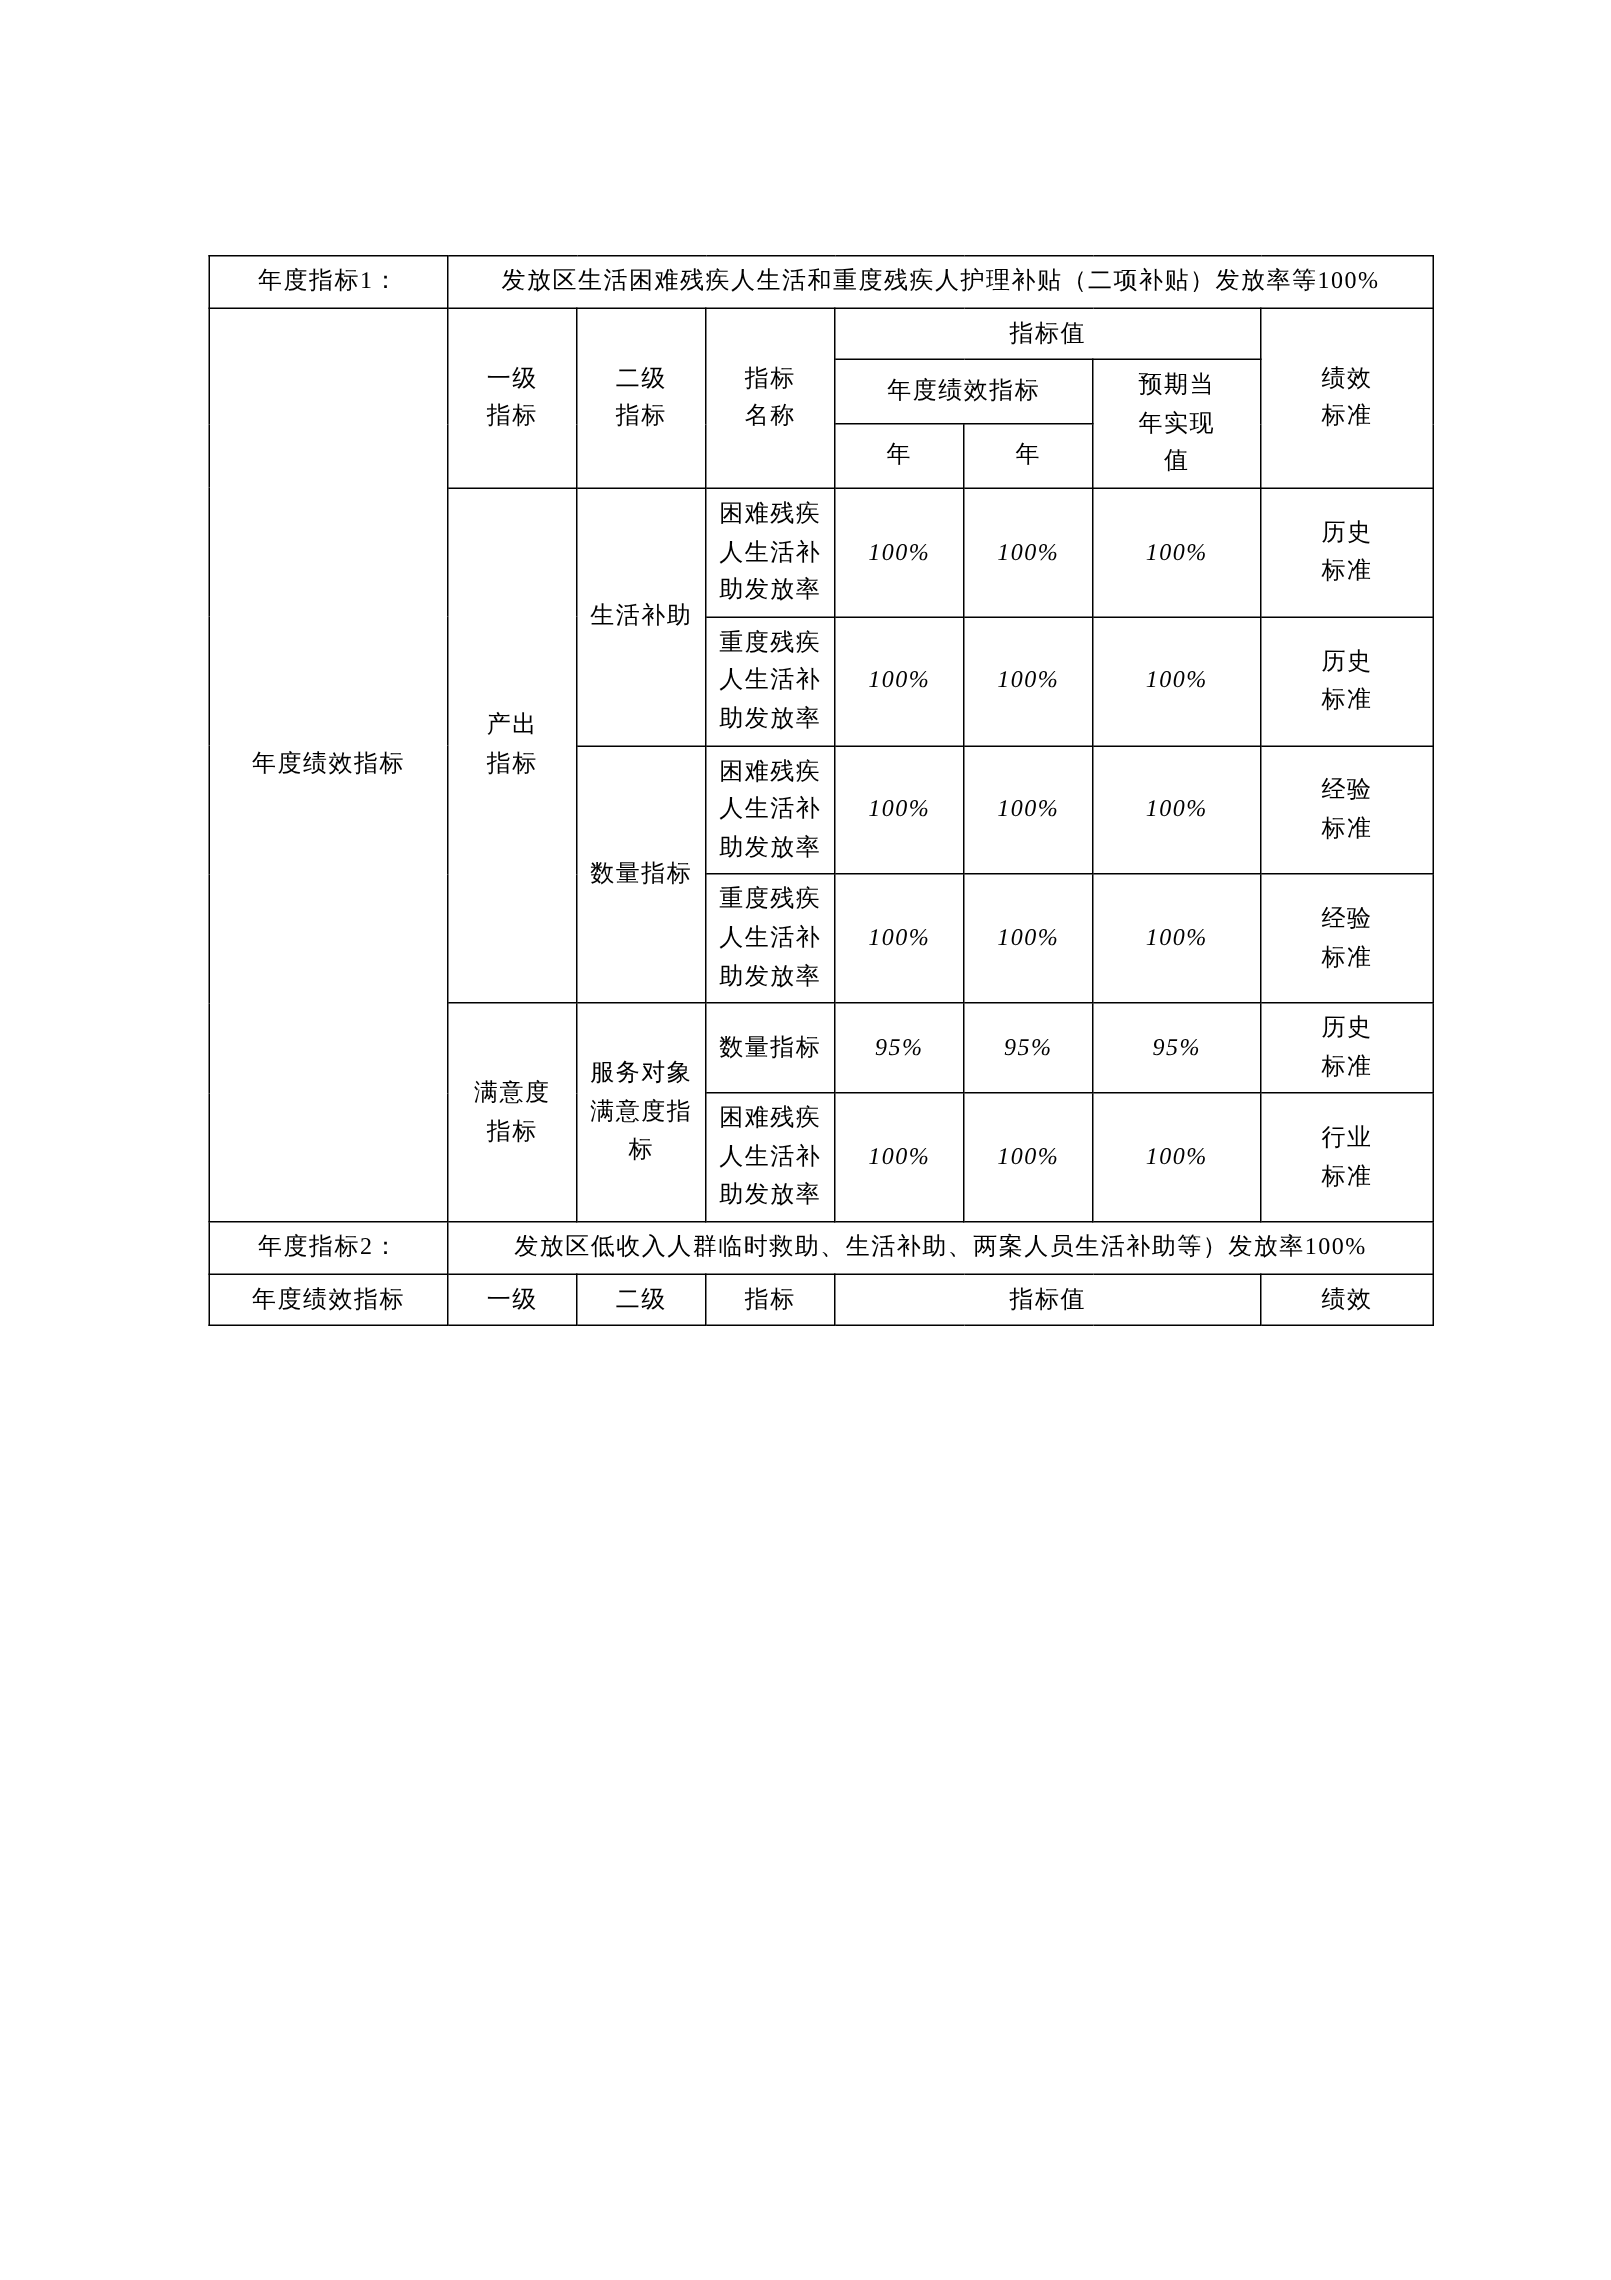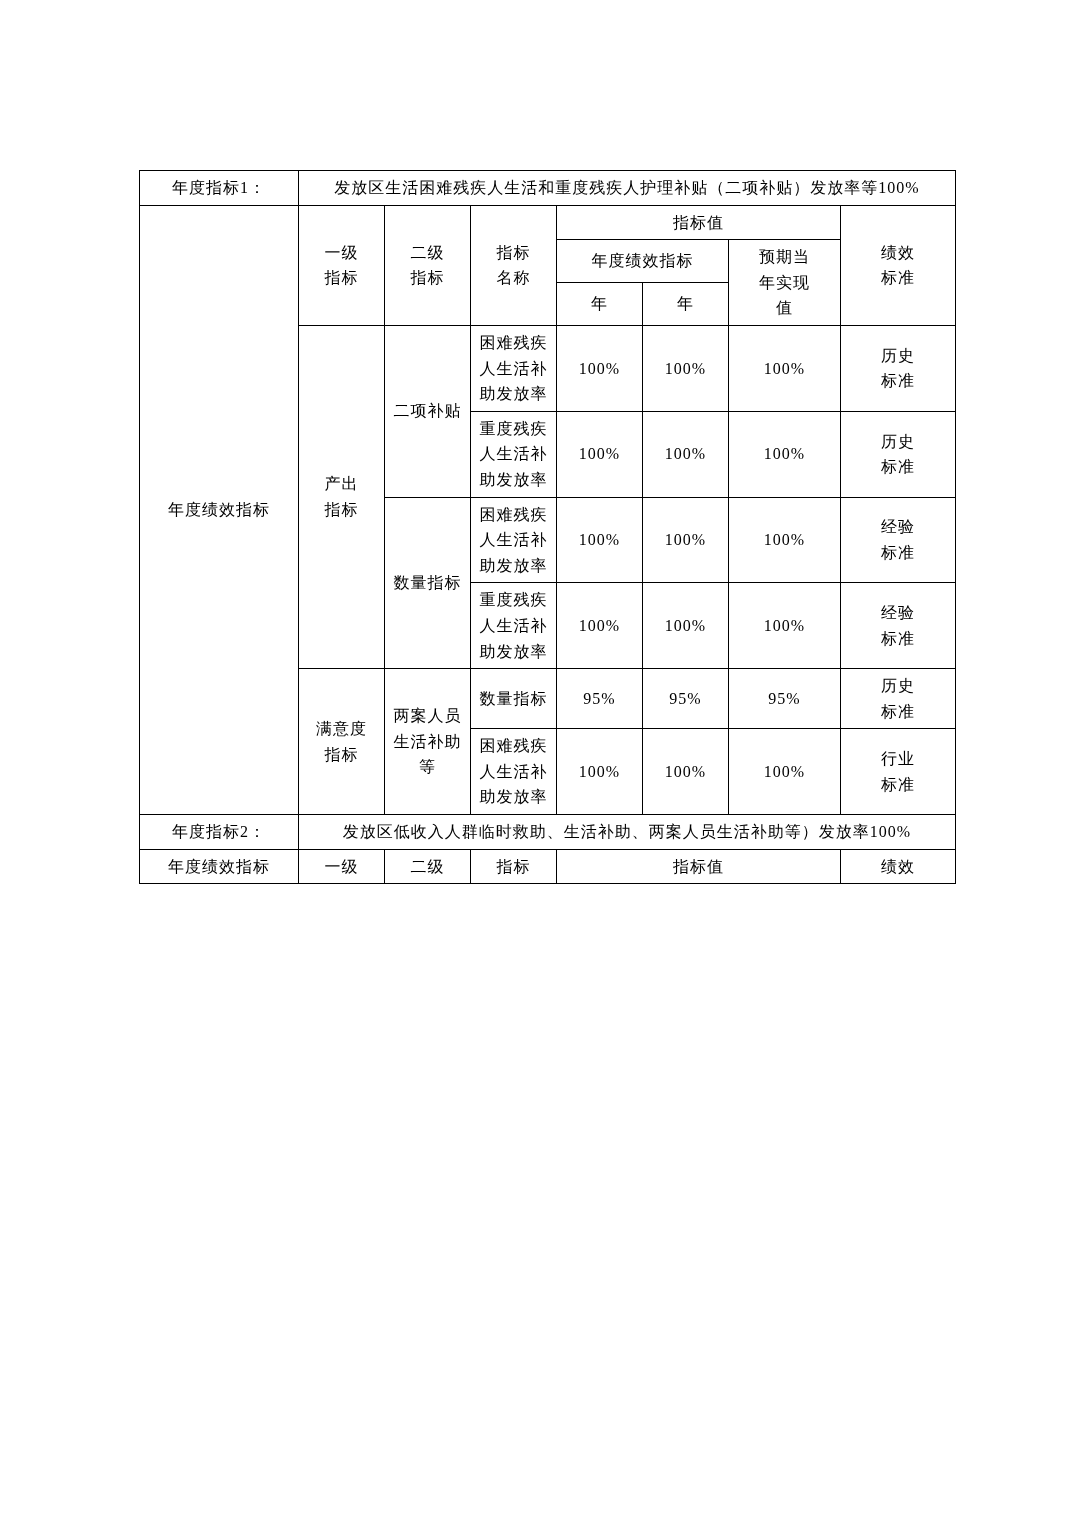--- a/index.html
+++ b/index.html
@@ -44,20 +44,21 @@
     letter-spacing: 1.2px;
     padding: 10px 14px;
     margin-left: 27px;
   }
   .vert {
     letter-spacing: 1px;
   }
   .pct {
     font-size: 16px;
     letter-spacing: 0px;
+    font-style: italic;
   }
   .tall {
     line-height: 1.9;
   }
   .row-label {
     font-size: 16.5px;
     letter-spacing: 1.5px;
   }
 </style>
 </head>
@@ -102,21 +103,21 @@
 值</td>
     </tr>
     <tr>
       <td>年</td>
       <td>年</td>
     </tr>
 
     <tr>
       <td rowspan="4" class="vert tall" style="white-space:pre-line">产出
 指标</td>
-      <td rowspan="2" class="vert tall" style="white-space:pre-line">二项补贴</td>
+      <td rowspan="2" class="vert tall" style="white-space:pre-line">生活补助</td>
       <td class="vert tall" style="white-space:pre-line">困难残疾人生活补助发放率</td>
       <td class="pct">100%</td>
       <td class="pct">100%</td>
       <td class="pct">100%</td>
       <td class="vert tall" style="white-space:pre-line">历史
 标准</td>
     </tr>
 
     <tr>
       <td class="vert tall" style="white-space:pre-line">重度残疾人生活补助发放率</td>
@@ -142,21 +143,21 @@
       <td class="pct">100%</td>
       <td class="pct">100%</td>
       <td class="pct">100%</td>
       <td class="vert tall" style="white-space:pre-line">经验
 标准</td>
     </tr>
 
     <tr>
       <td rowspan="2" class="vert tall" style="white-space:pre-line">满意度
 指标</td>
-      <td rowspan="2" class="vert tall" style="white-space:pre-line">两案人员生活补助等</td>
+      <td rowspan="2" class="vert tall" style="white-space:pre-line">服务对象满意度指标</td>
       <td class="vert" style="white-space:pre-line">数量指标</td>
       <td class="pct">95%</td>
       <td class="pct">95%</td>
       <td class="pct">95%</td>
       <td class="vert tall" style="white-space:pre-line">历史
 标准</td>
     </tr>
 
     <tr>
       <td class="vert tall" style="white-space:pre-line">困难残疾人生活补助发放率</td>

